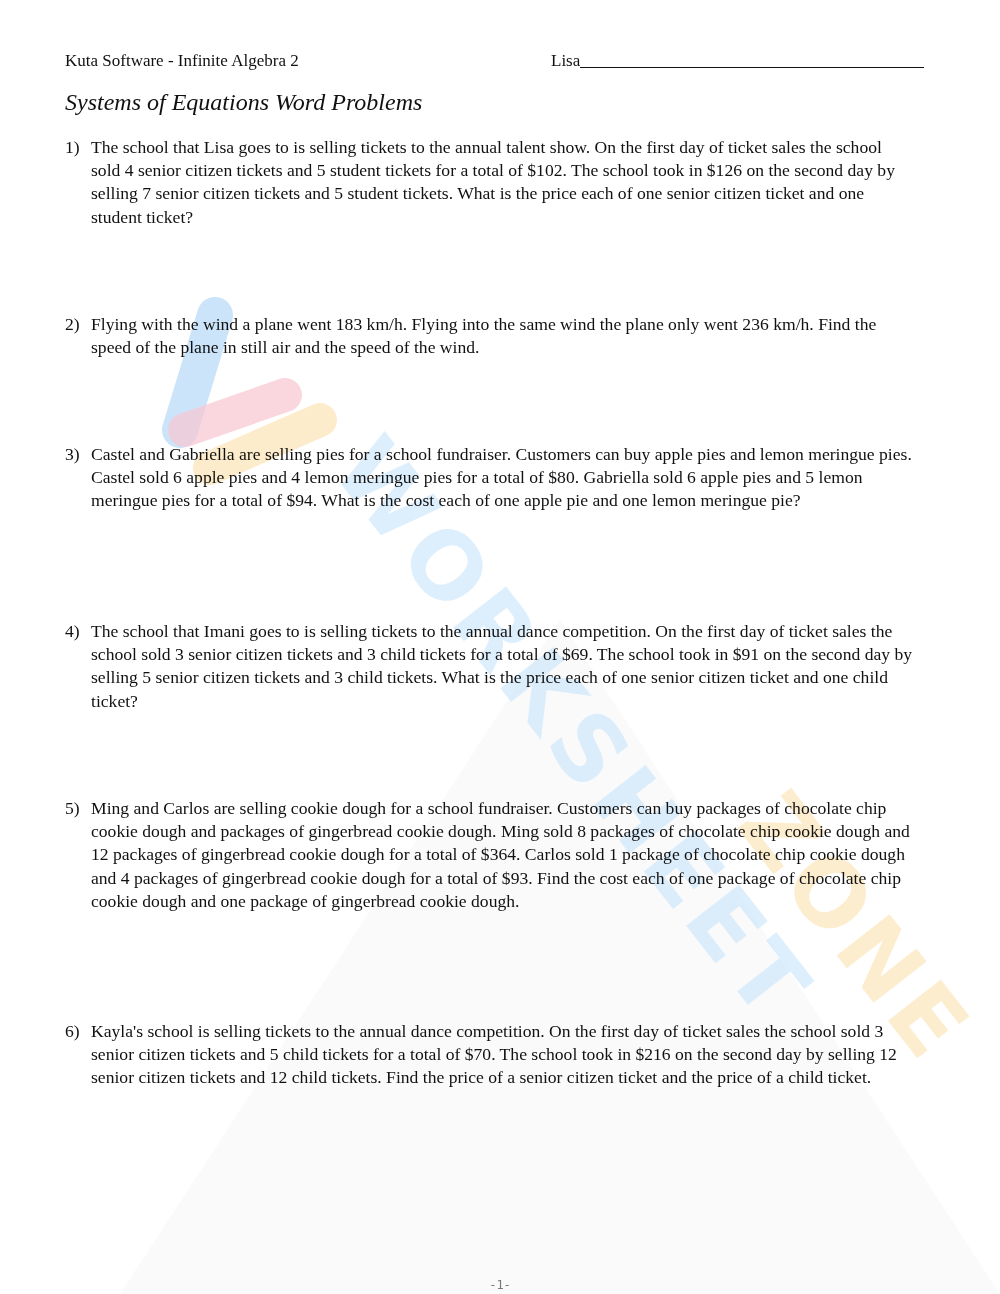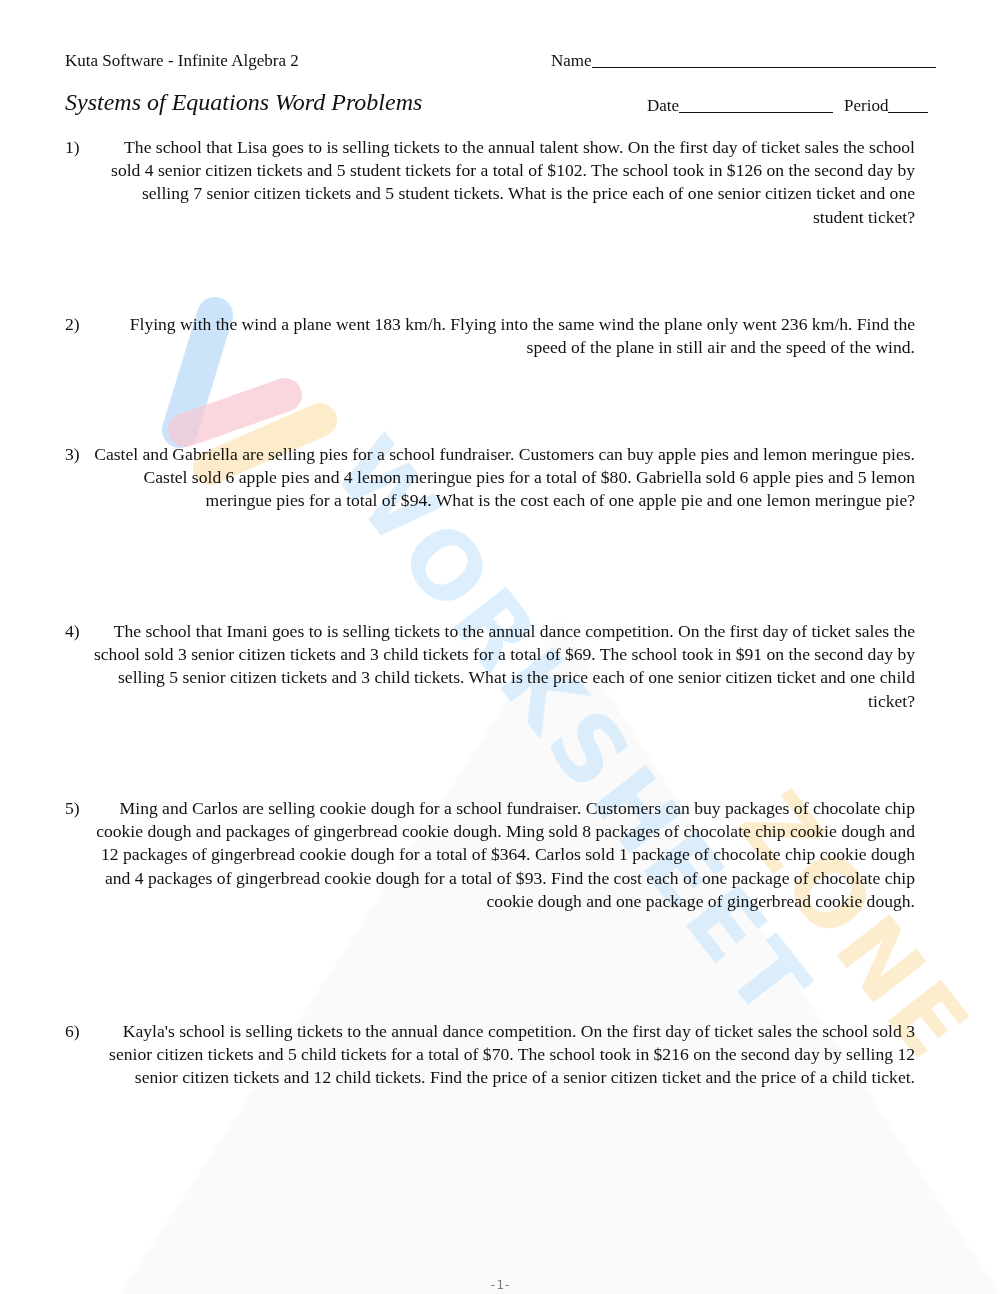--- a/index.html
+++ b/index.html
@@ -88,21 +88,20 @@
       font-size: 17.6px;
       line-height: 23.2px;
       display: flex;
     }
     .problem .num {
       width: 26px;
       flex: 0 0 26px;
     }
     .problem .text {
       flex: 1;
-      text-align: right;
     }
     .p1 { top: 136px; }
     .p2 { top: 313px; }
     .p3 { top: 443px; }
     .p4 { top: 620px; }
     .p5 { top: 797px; }
     .p6 { top: 1020px; }
 
     .footer {
       position: absolute;
@@ -129,32 +128,26 @@
     <line x1="210" y1="468" x2="320" y2="420" stroke="#fde2b0" stroke-width="34" stroke-linecap="round" opacity="0.65"></line>
 
     <text x="330" y="470" transform="rotate(52 330 470)" font-family="DejaVu Sans, sans-serif" font-weight="bold" font-size="92" fill="#cfe8fc" opacity="0.7" letter-spacing="6">WORKSHEET</text>
     <text x="735" y="825" transform="rotate(52 735 825)" font-family="DejaVu Sans, sans-serif" font-weight="bold" font-size="92" fill="#fde6bc" opacity="0.7" letter-spacing="6">ZONE</text>
   </svg>
 
   <div class="content">
     <div class="header-left">Kuta Software - Infinite Algebra 2</div>
 
     <div class="header-name">
-      <span>Name</span>
+      <span>Lisa</span>
       <span class="blank name-blank"></span>
     </div>
 
     <div class="title">Systems of Equations Word Problems</div>
 
-    <div class="header-date">
-      <span>Date</span>
-      <span class="blank date-blank"></span>
-      <span>Period</span>
-      <span class="blank period-blank"></span>
-    </div>
 
     <div class="problem p1">
       <span class="num">1)</span>
       <span class="text">The school that Lisa goes to is selling tickets to the annual talent show.  On the first day of ticket sales the school sold 4 senior citizen tickets and 5 student tickets for a total of $102.  The school took in $126 on the second day by selling 7 senior citizen tickets and 5 student tickets.  What is the price each of one senior citizen ticket and one student ticket?</span>
     </div>
 
     <div class="problem p2">
       <span class="num">2)</span>
       <span class="text">Flying with the wind a plane went 183 km/h.  Flying into the same wind the plane only went 236 km/h.  Find the speed of the plane in still air and the speed of the wind.</span>
     </div>

